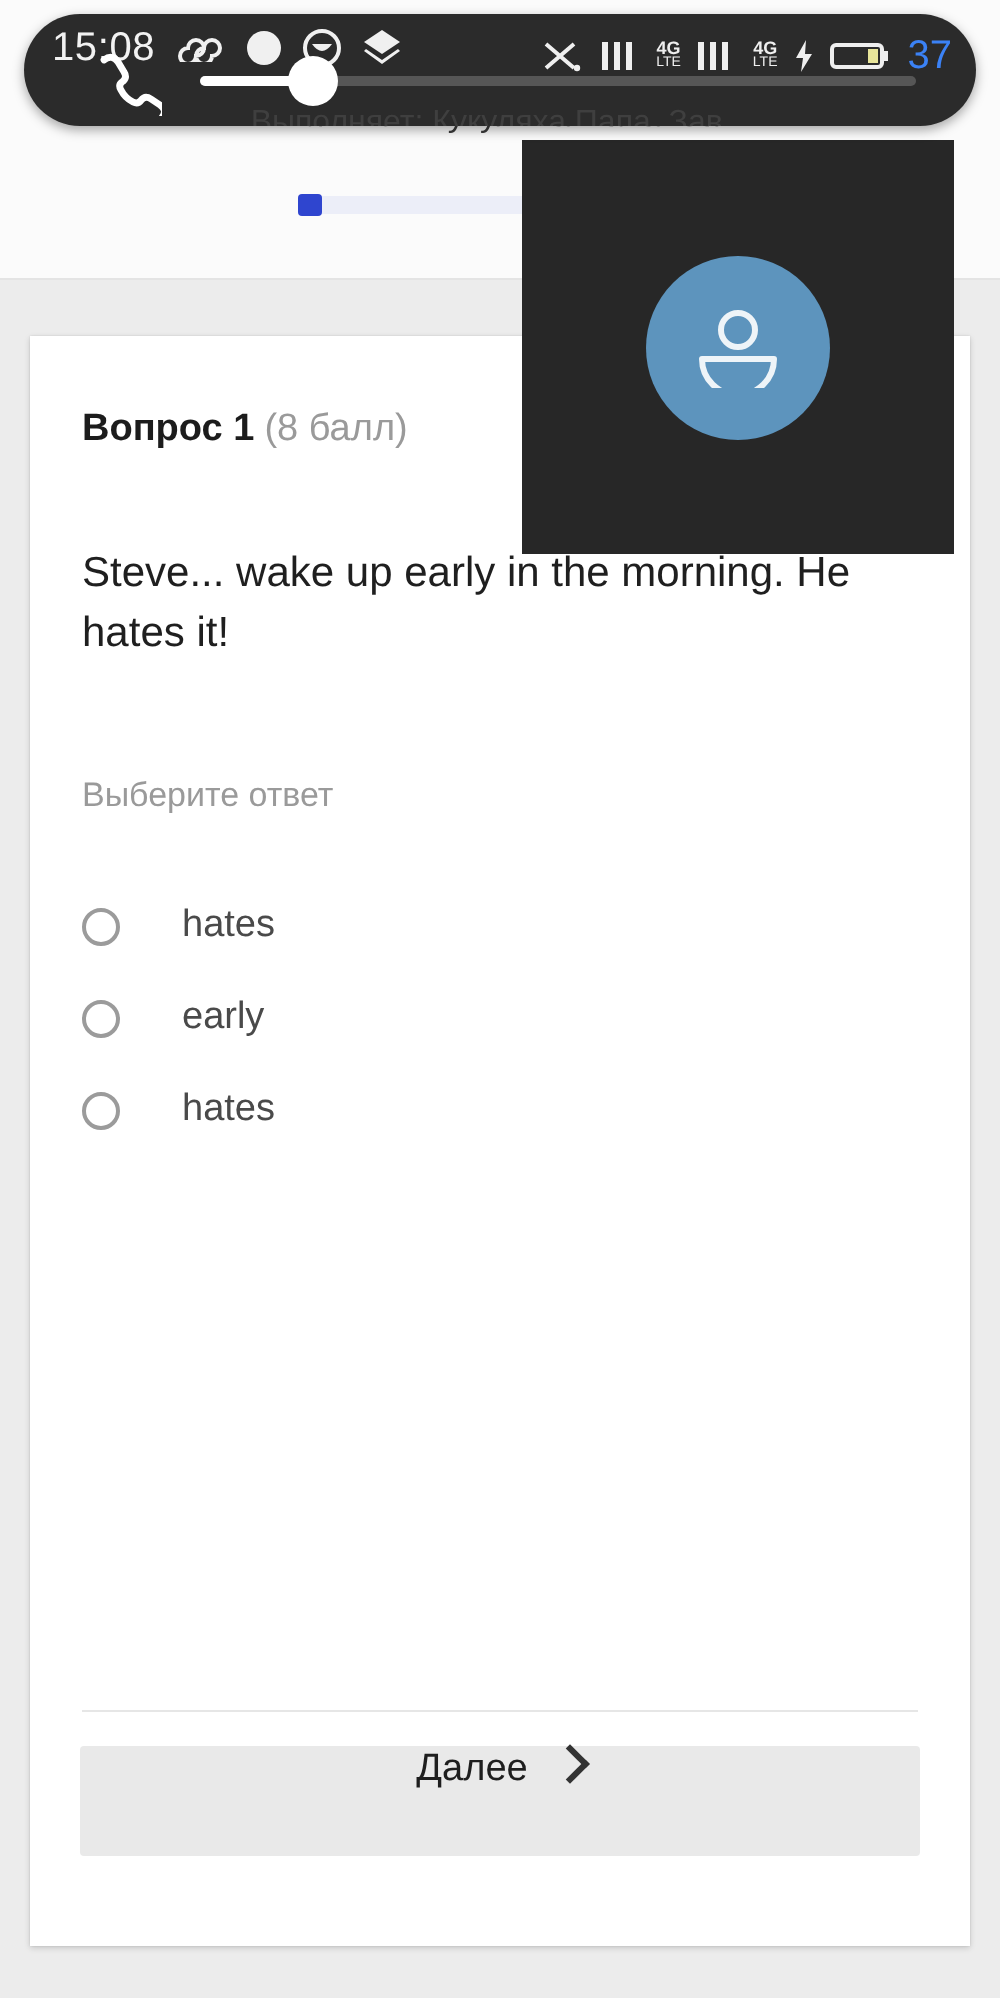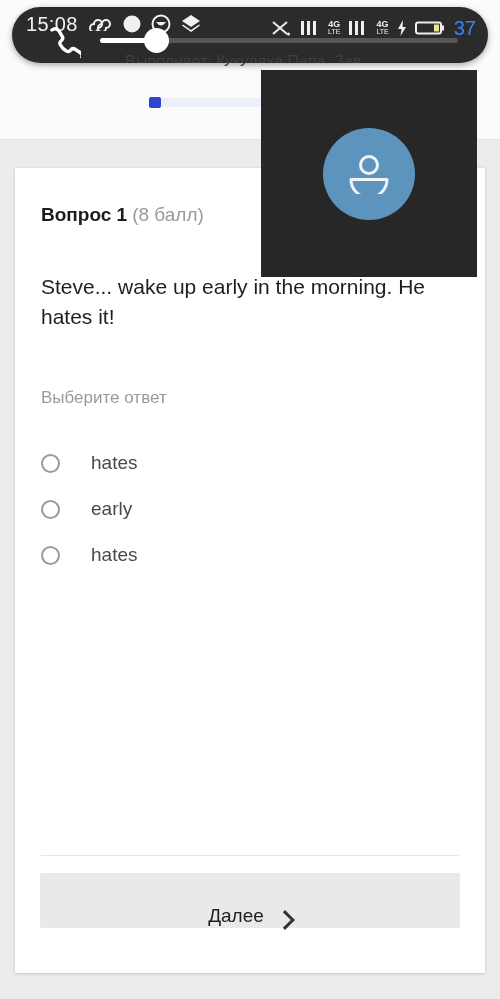--- a/index.html
+++ b/index.html
@@ -158,21 +158,21 @@
   .next-button {
     position: absolute;
     left: 25px;
     top: 705px;
     width: 420px;
     height: 55px;
     background: #e9e9e9;
     border: none;
     border-radius: 2px;
     display: flex;
-    align-items: flex-end;
+    align-items: flex-start;
     justify-content: center;
     gap: 14px;
     cursor: pointer;
     font-family: "Liberation Sans", sans-serif;
   }
   .next-button .btn-text {
     font-size: 19px;
     color: #1e1e1e;
   }
   .chevron-right {

